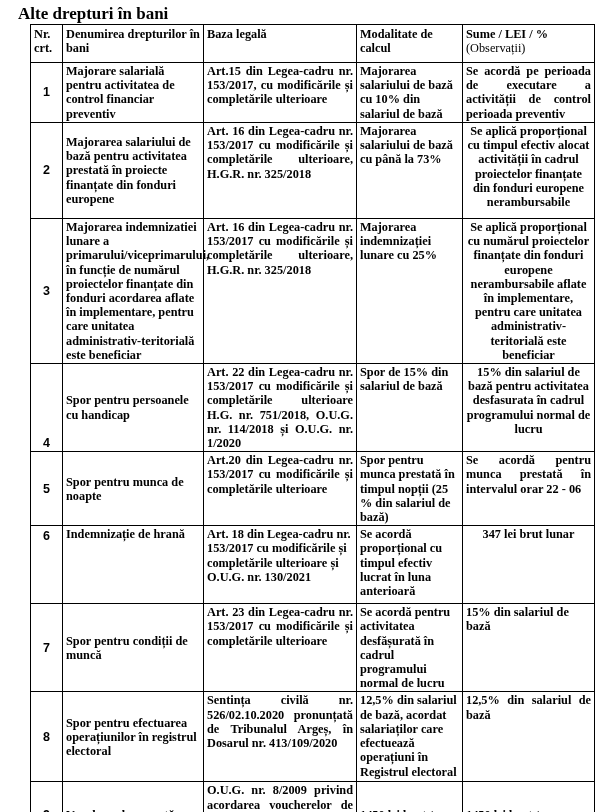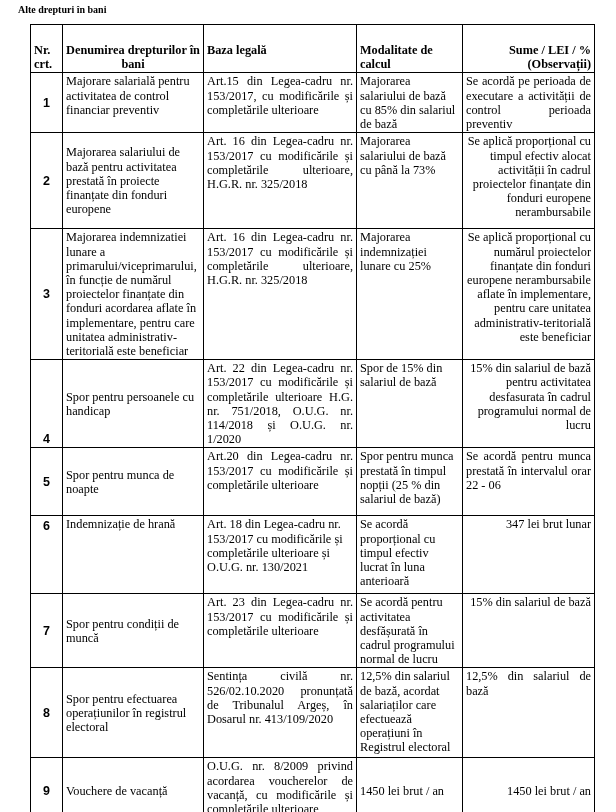--- a/index.html
+++ b/index.html
@@ -1,68 +1,68 @@
 <!DOCTYPE html>
 <html><head>
 <meta charset="utf-8">
 <style>
   html, body { margin: 0; padding: 0; background: #ffffff; }
   body { width: 616px; height: 812px; overflow: hidden; position: relative;
          font-family: "Liberation Serif", serif; color: #000; }
-  .title { position: absolute; left: 18px; top: 4px; font-size: 10px; font-weight: bold; }
+  .title { position: absolute; left: 18px; top: 4px; font-size: 17px; font-weight: bold; }
   table { position: absolute; left: 30px; top: 24px; border-collapse: collapse;
           table-layout: fixed; width: 564px; }
   td, th { border: 1.5px solid #000; vertical-align: top; font-size: 12.3px;
-           line-height: 14.2px; padding: 1px 3px 1px 3px; font-weight: normal; }
-  th { font-weight: bold; text-align: left; padding-top: 18px; }
-  th.c5 { text-align: right; }
-  th .sub { font-weight: bold; }
+           line-height: 14.2px; padding: 1px 3px 1px 3px; font-weight: bold; }
+  th { font-weight: bold; text-align: left; padding-top: 2px; }
+  th.c5 { text-align: left; }
+  th .sub { font-weight: normal; }
   td.nr { font-family: "Liberation Sans", sans-serif; font-weight: bold; font-size: 12.5px;
           text-align: center; vertical-align: middle; }
   td.nr.top { vertical-align: top; padding-top: 3px; }
   td.nr.bottom { vertical-align: bottom; }
   td.name { vertical-align: middle; }
   td.name.top { vertical-align: top; }
   td.just { text-align: justify; }
   td.center { text-align: center; }
-  td.c5 { text-align: right; }
+  td.c5 { text-align: left; }
   td.c5.just { text-align: justify; }
-  td.c5.center { text-align: right; }
+  td.c5.center { text-align: center; }
 </style>
 </head>
 <body>
 
 <div class="title">Alte drepturi în bani</div>
 
 <table>
   <colgroup>
     <col style="width:32px">
     <col style="width:141px">
     <col style="width:153px">
     <col style="width:106px">
     <col style="width:132px">
   </colgroup>
   <thead>
     <tr style="height:38px">
       <th>Nr. crt.</th>
-      <th style="text-align:center">Denumirea drepturilor în bani</th>
+      <th style="text-align:left">Denumirea drepturilor în bani</th>
       <th style="text-align:left">Baza legală</th>
       <th>Modalitate de calcul</th>
       <th class="c5">
         <span style="display:block">Sume / LEI / %</span>
         <span class="sub" style="display:block">(Observații)</span>
       </th>
     </tr>
   </thead>
   <tbody>
     <tr style="height:60px">
       <td class="nr">1</td>
       <td class="name top">Majorare salarială pentru activitatea de control financiar preventiv</td>
       <td class="just">Art.15 din Legea-cadru nr. 153/2017, cu modificările și completările ulterioare</td>
-      <td>Majorarea salariului de bază cu 85% din salariul de bază</td>
+      <td>Majorarea salariului de bază cu 10% din salariul de bază</td>
       <td class="c5 just">Se acordă pe perioada de executare a activității de control perioada preventiv</td>
     </tr>
     <tr style="height:96px">
       <td class="nr">2</td>
       <td class="name">Majorarea salariului de bază pentru activitatea prestată în proiecte finanțate din fonduri europene</td>
       <td class="just">Art. 16 din Legea-cadru nr. 153/2017 cu modificările și completările ulterioare, H.G.R. nr. 325/2018</td>
       <td>Majorarea salariului de bază cu până la 73%</td>
       <td class="c5 center">Se aplică proporțional cu timpul efectiv alocat activității în cadrul proiectelor finanțate din fonduri europene nerambursabile</td>
     </tr>
     <tr style="height:128px">

